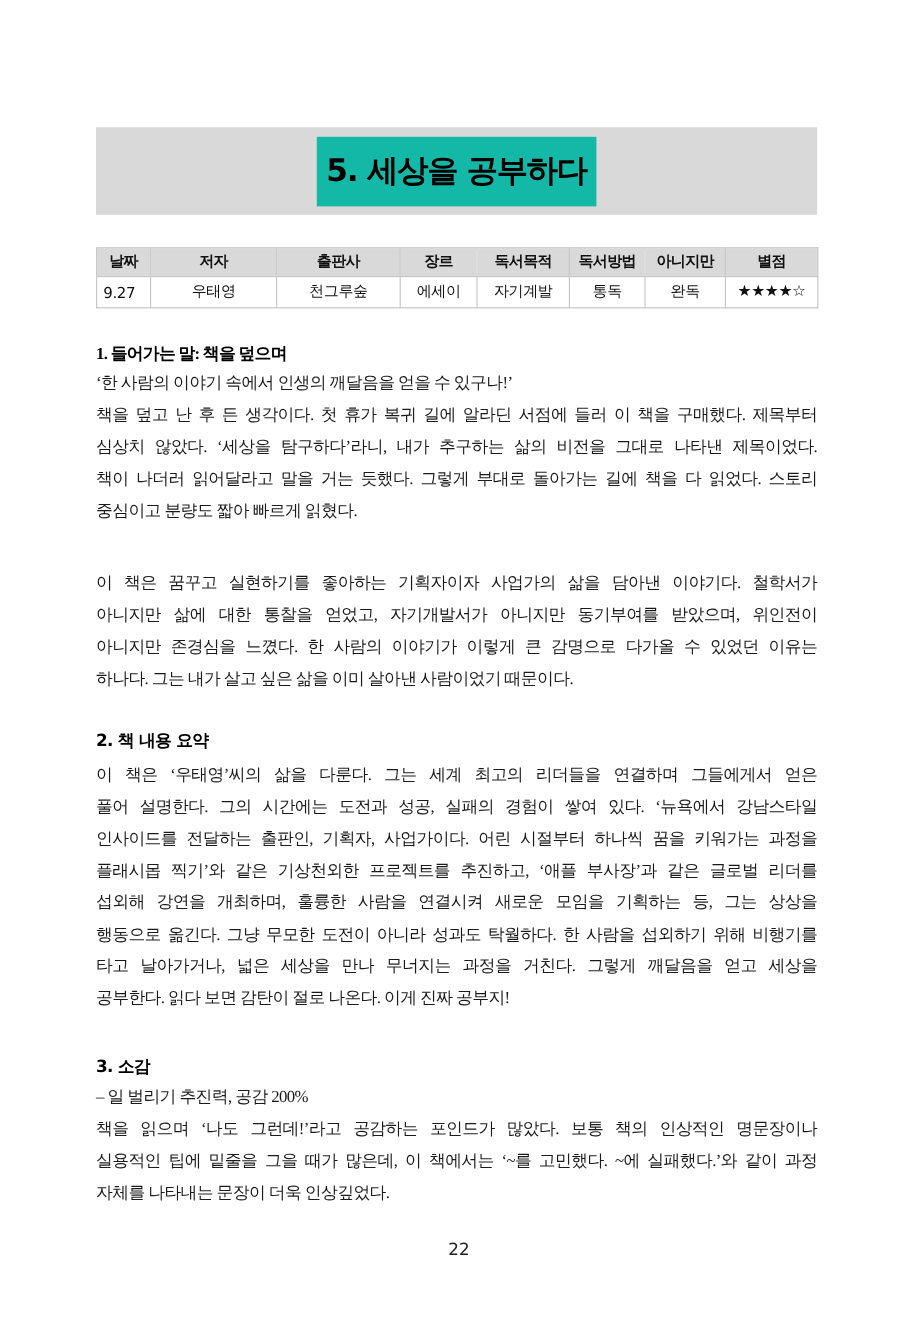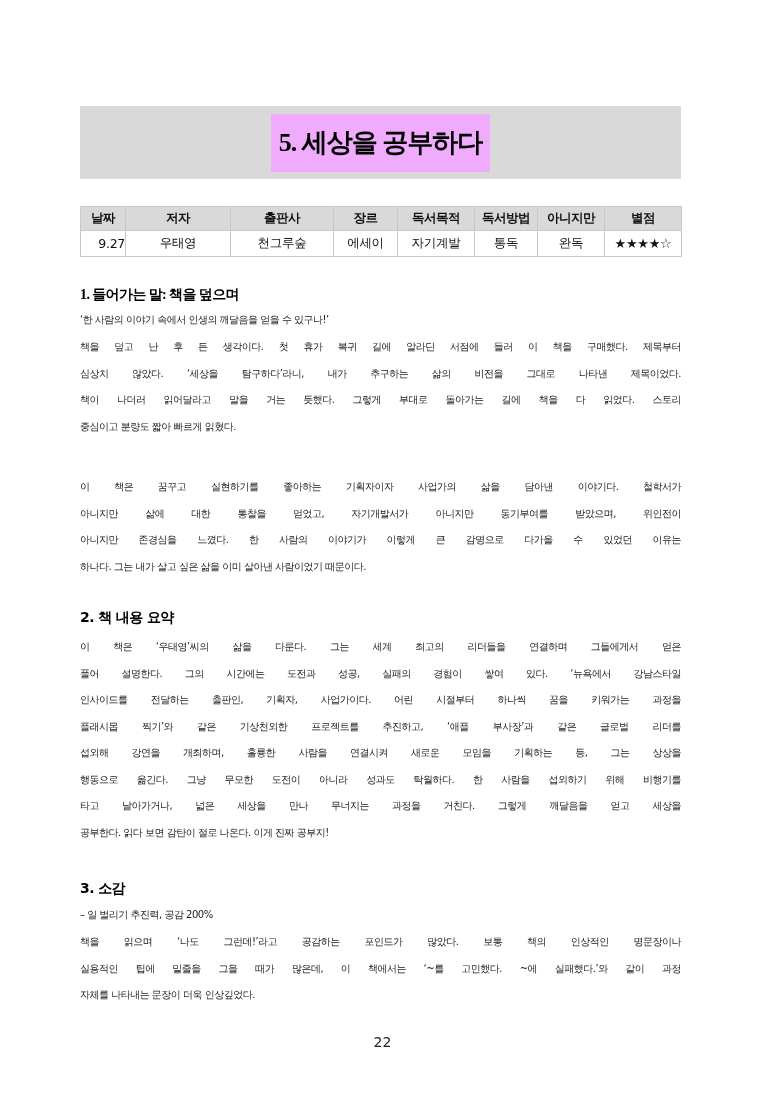--- a/index.html
+++ b/index.html
@@ -20,30 +20,29 @@
       left: 80px;
       top: 106px;
       width: 601px;
       height: 73px;
       background: #d9d9d9;
       display: flex;
       align-items: center;
       justify-content: center;
     }
     .title-highlight {
-      background: #f0abfc;
+      background: #14b8a6;
       height: 58px;
       padding: 0 8px;
       display: flex;
       align-items: center;
       font-size: 26px;
       font-weight: bold;
       letter-spacing: -1px;
       color: #000;
-      font-family: Liberation Serif, serif;
     }
     table.info {
       position: absolute;
       left: 80px;
       top: 206px;
       width: 601px;
       border-collapse: collapse;
       table-layout: fixed;
       font-size: 12.5px;
     }
@@ -57,39 +56,40 @@
     table.info th {
       background: #d9d9d9;
       font-weight: bold;
       height: 23px;
       letter-spacing: -0.5px;
     }
     table.info td {
       height: 25px;
       letter-spacing: -0.3px;
     }
-    table.info td.date { text-align: right; padding-left: 5px; }
+    table.info td.date { text-align: left; padding-left: 5px; }
     .stars { letter-spacing: 0px; font-size: 13px; }
 
     .section-head {
       position: absolute;
       left: 80px;
       font-size: 14px;
       font-weight: bold;
       letter-spacing: -0.6px;
       color: #000;
     }
     .para {
       position: absolute;
       left: 80px;
       width: 601px;
-      font-size: 10px;
+      font-size: 14px;
       line-height: 26.5px;
       letter-spacing: -0.5px;
       color: #1a1a1a;
+      font-family: Liberation Serif, serif;
     }
     .para .line {
       display: block;
       height: 26.5px;
       white-space: nowrap;
     }
     .para .line.justify {
       text-align: justify;
       text-align-last: justify;
     }

